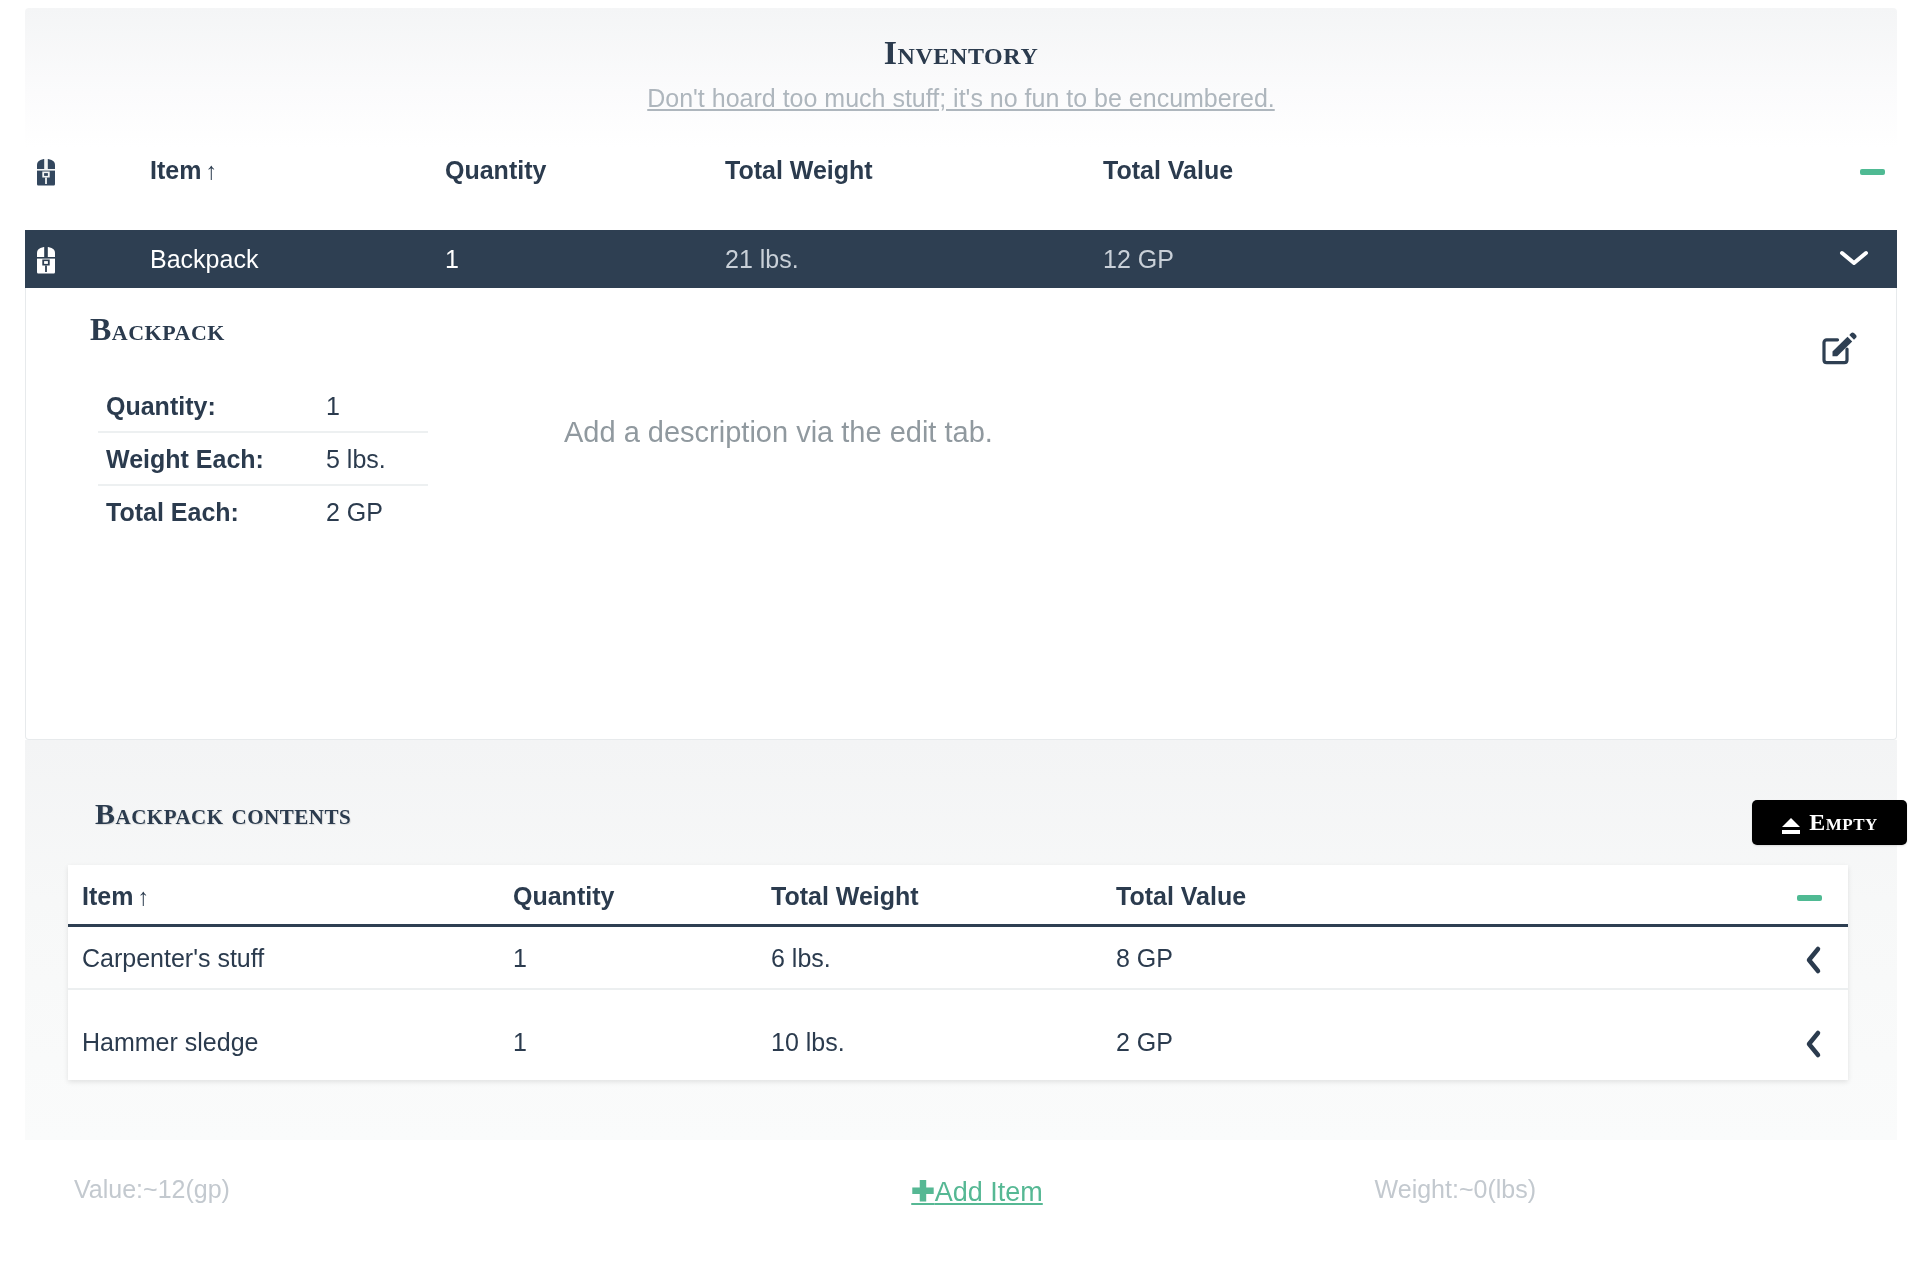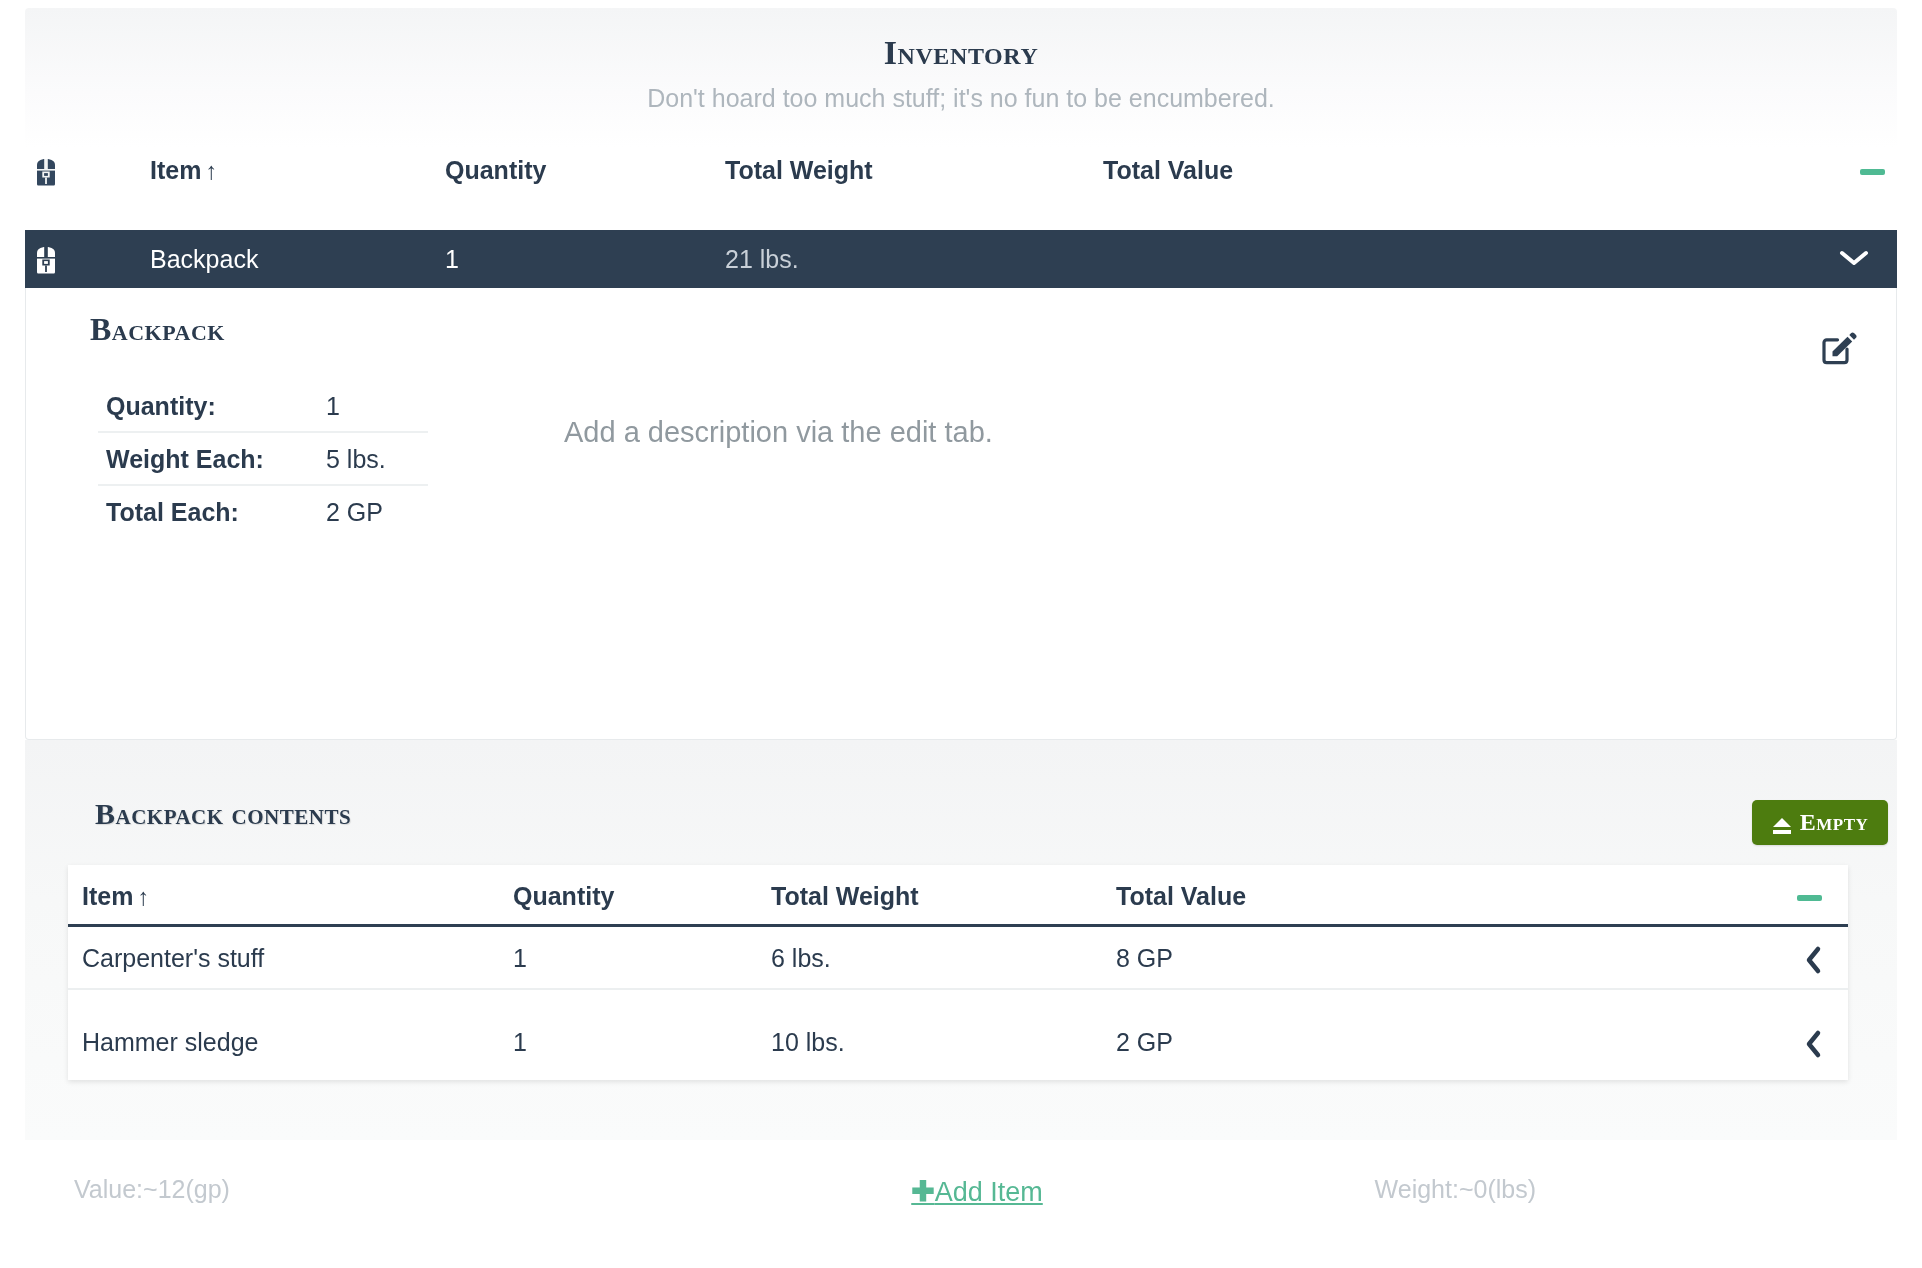--- a/index.html
+++ b/index.html
@@ -34,20 +34,21 @@
     letter-spacing: 0.6px;
     color: #2b3b4e;
   }
   .app-subtitle {
     position: absolute;
     left: 0; top: 76px; width: 1872px;
     text-align: center;
     font-size: 25px;
     color: #aeb6bd;
     font-weight: 400;
+    text-decoration: underline;
   }
 
   
   .main-table-header {
     position: absolute;
     left: 25px; top: 148px;
     width: 1872px; height: 45px;
     background: #ffffff;
   }
   .th {
@@ -175,22 +176,22 @@
     font-variant: small-caps;
     font-size: 30px;
     font-weight: 600;
     color: #2b3b4e;
     letter-spacing: 0.5px;
     text-shadow: 1px 1px 1px rgba(0,0,0,0.12);
   }
   .empty-btn {
     position: absolute;
     left: 1752px; top: 800px;
-    width: 136px; height: 45px;
-    background: #4d7c0f;
+    width: 155px; height: 45px;
+    background: #000000;
     border: none;
     border-radius: 5px;
     color: #ffffff;
     font-family: "Liberation Serif", serif;
     font-variant: small-caps;
     font-size: 24px;
     font-weight: 600;
     letter-spacing: 0.5px;
     cursor: pointer;
     display: flex;
@@ -299,20 +300,21 @@
           <rect x="2" y="11" width="18" height="1.6" fill="#2e3f52"></rect>
           <rect x="7.3" y="13.5" width="7.4" height="6" fill="#2e3f52"></rect>
           <rect x="9.1" y="15.1" width="3.8" height="2.8" fill="#ffffff"></rect>
           <rect x="10.1" y="19.5" width="1.8" height="6.5" fill="#2e3f52"></rect>
         </svg>
       </span>
     </div>
     <div class="cell col-item">Backpack</div>
     <div class="cell col-qty">1</div>
     <div class="cell col-wt dim">21 lbs.</div>
+    <div class="cell col-val dim">12 GP</div>
     <div class="chev-down">
       <svg width="30" height="20" viewBox="0 0 30 20" xmlns="http://www.w3.org/2000/svg">
         <path d="M3 5 L15 15 L27 5" stroke="#ffffff" stroke-width="4" fill="none" stroke-linecap="round" stroke-linejoin="round"></path>
       </svg>
     </div>
   </div>
 
   <div class="detail-panel">
     <div class="detail-title">Backpack</div>
 

